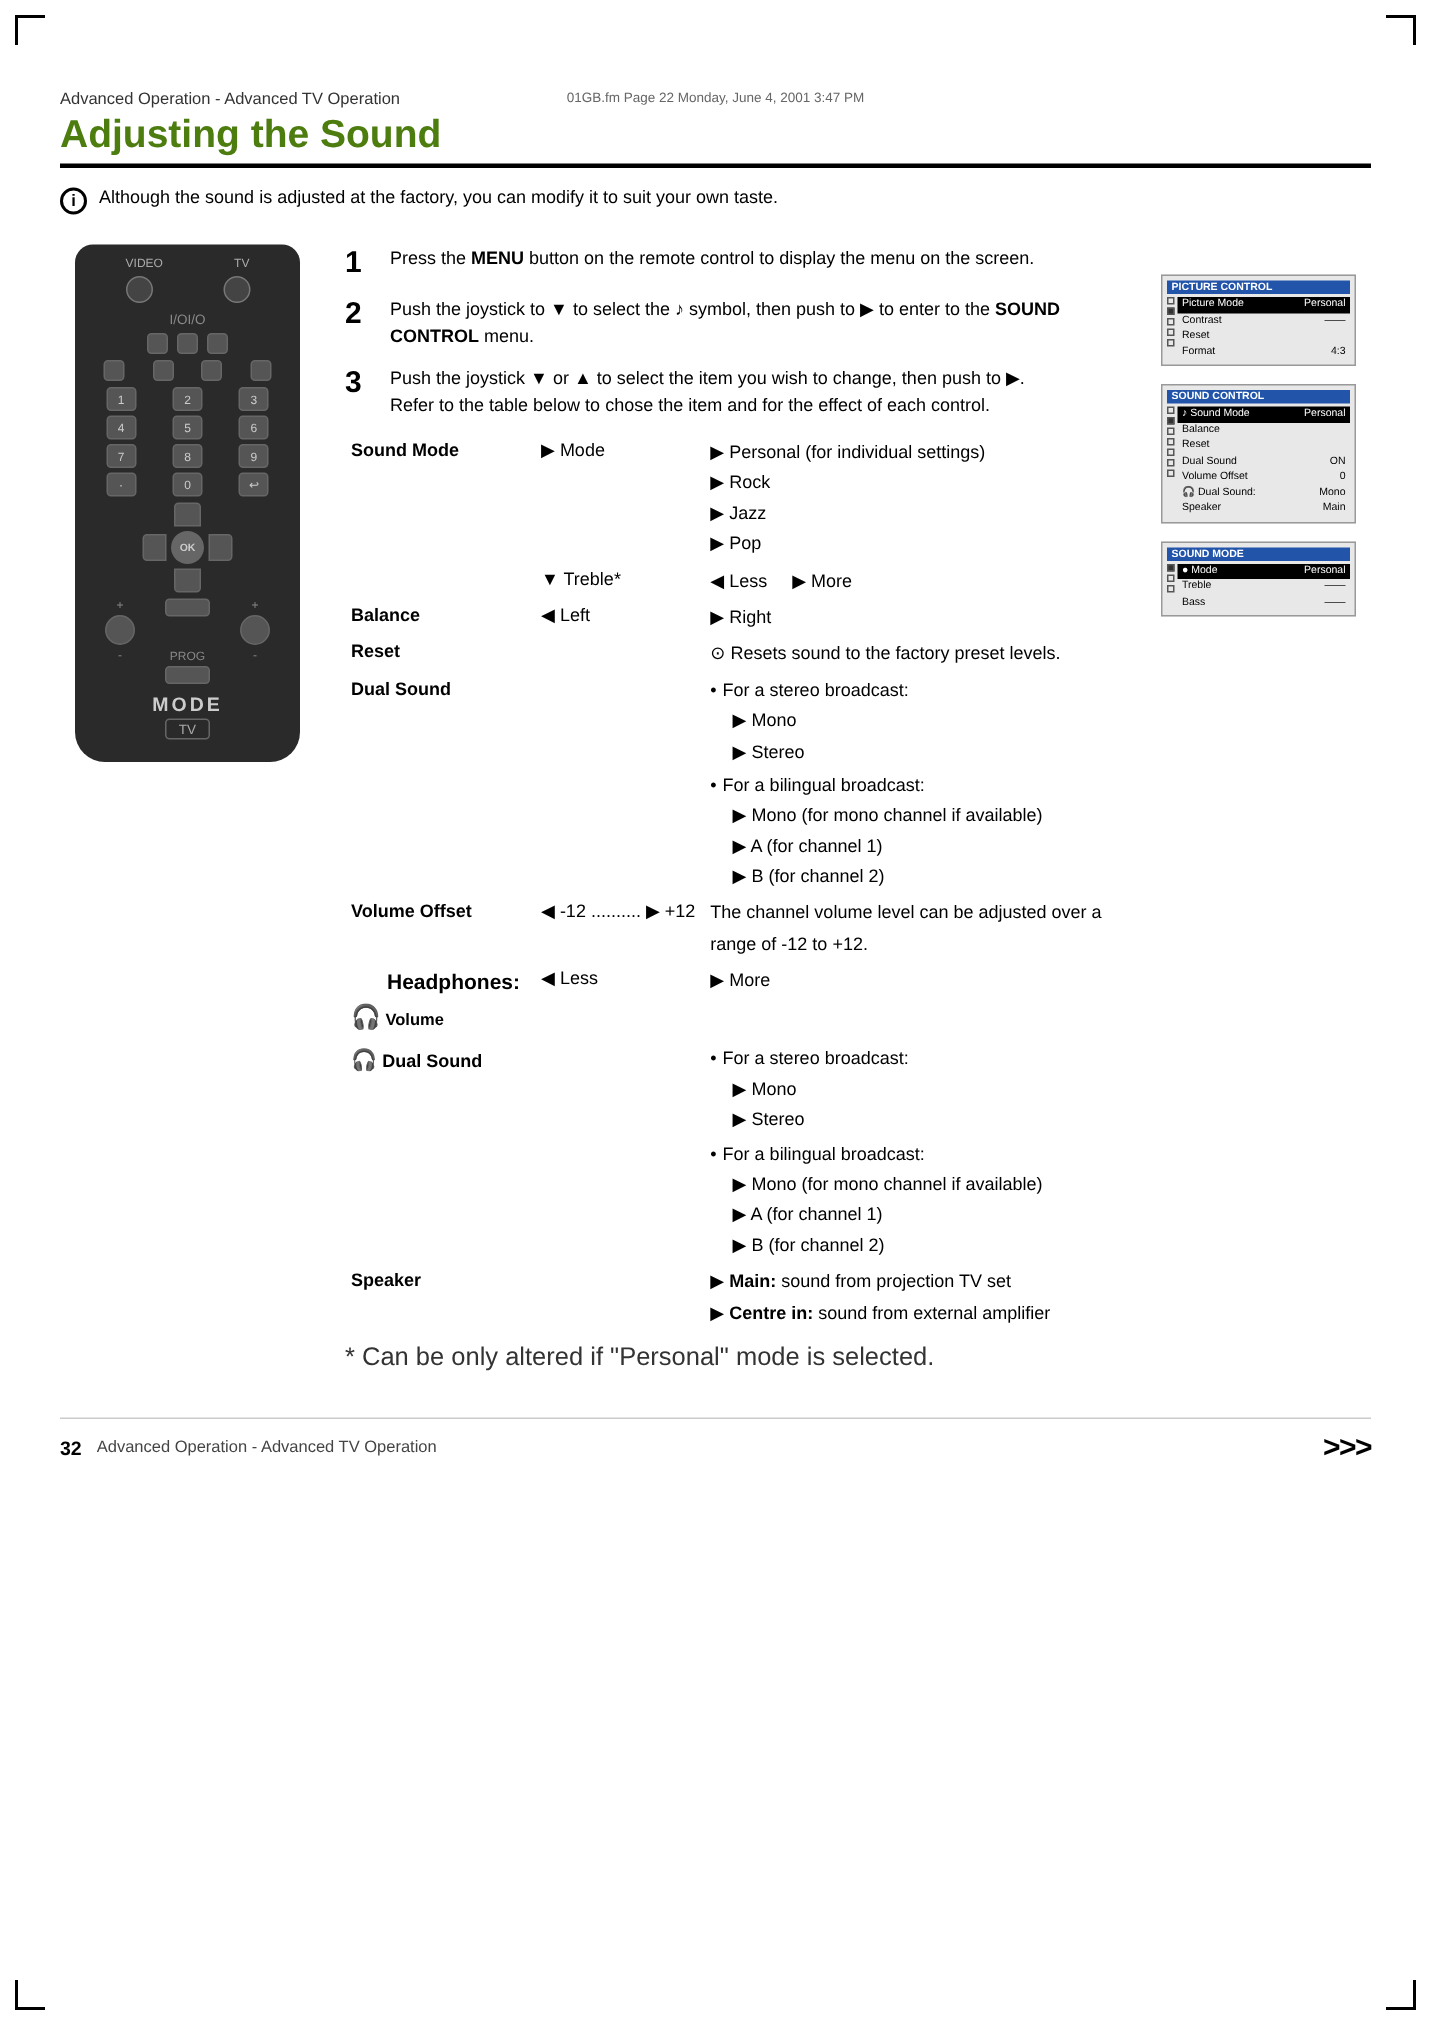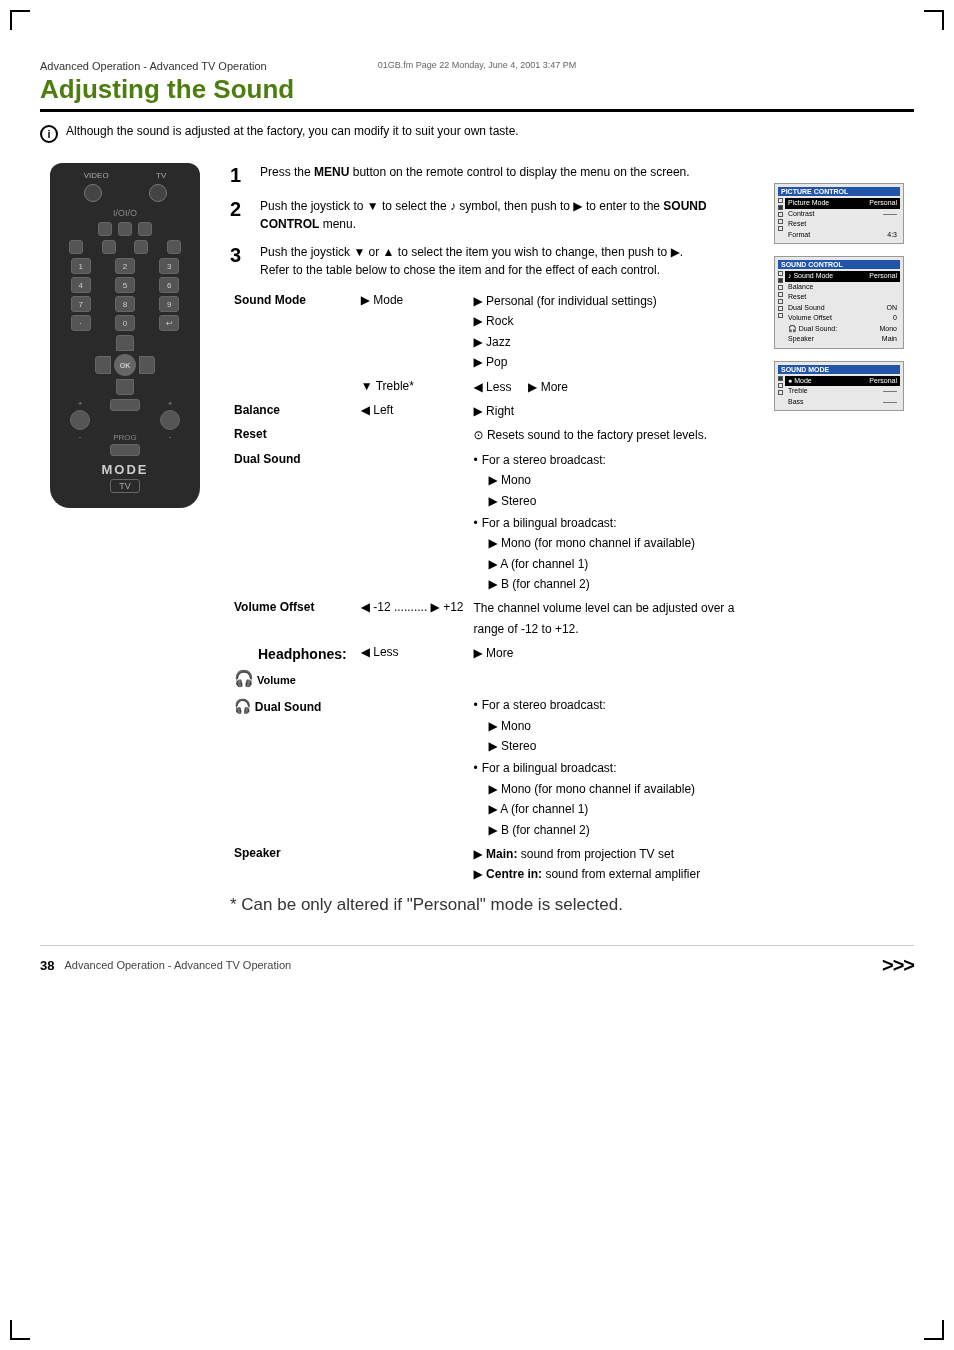--- a/index.html
+++ b/index.html
@@ -632,19 +632,19 @@
           </div>
         </div>
       </div>
 
     </div>
 
   </div>
 
   <div style="margin-top: 30px; border-top: 1px solid #ccc; padding-top: 8px; display:flex; justify-content:space-between; align-items:center;">
     <div style="display:flex; align-items:center; gap:10px;">
-      <div style="font-size:13px; font-weight:bold;">38</div>
+      <div style="font-size:13px; font-weight:bold;">32</div>
       <div style="font-size:11px; color:#444;">Advanced Operation - Advanced TV Operation</div>
     </div>
     <div style="font-size:20px; font-weight:bold; letter-spacing:-1px;">&gt;&gt;&gt;</div>
   </div>
 
 </div>
 
 </body></html>

